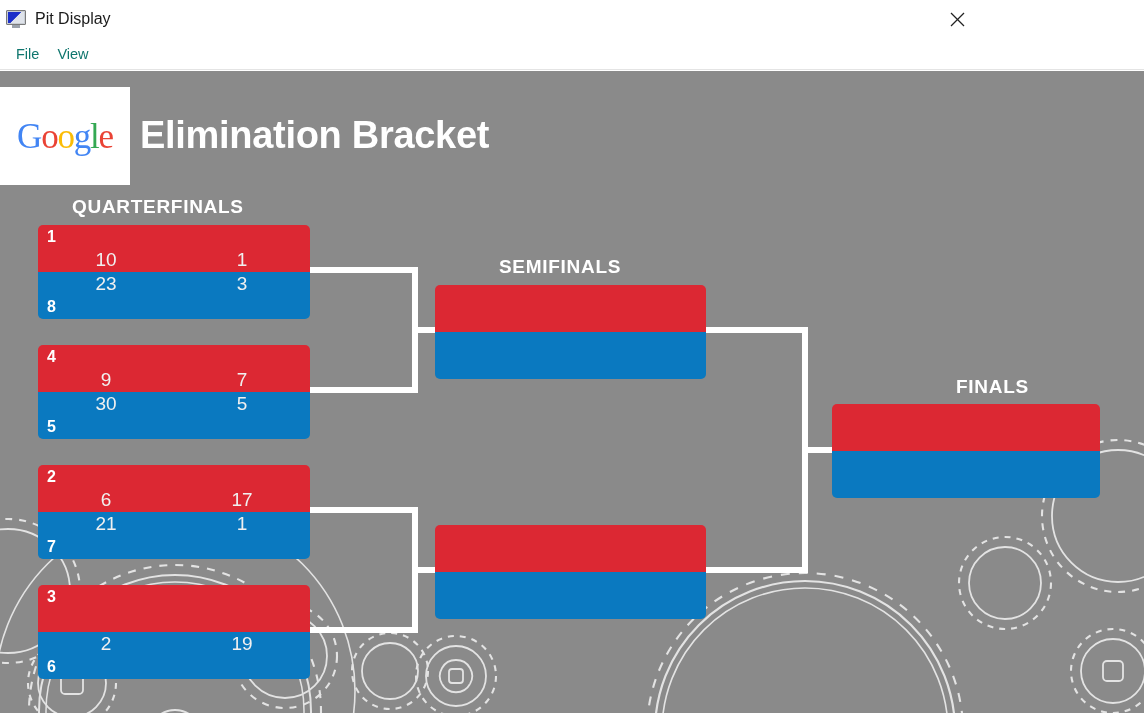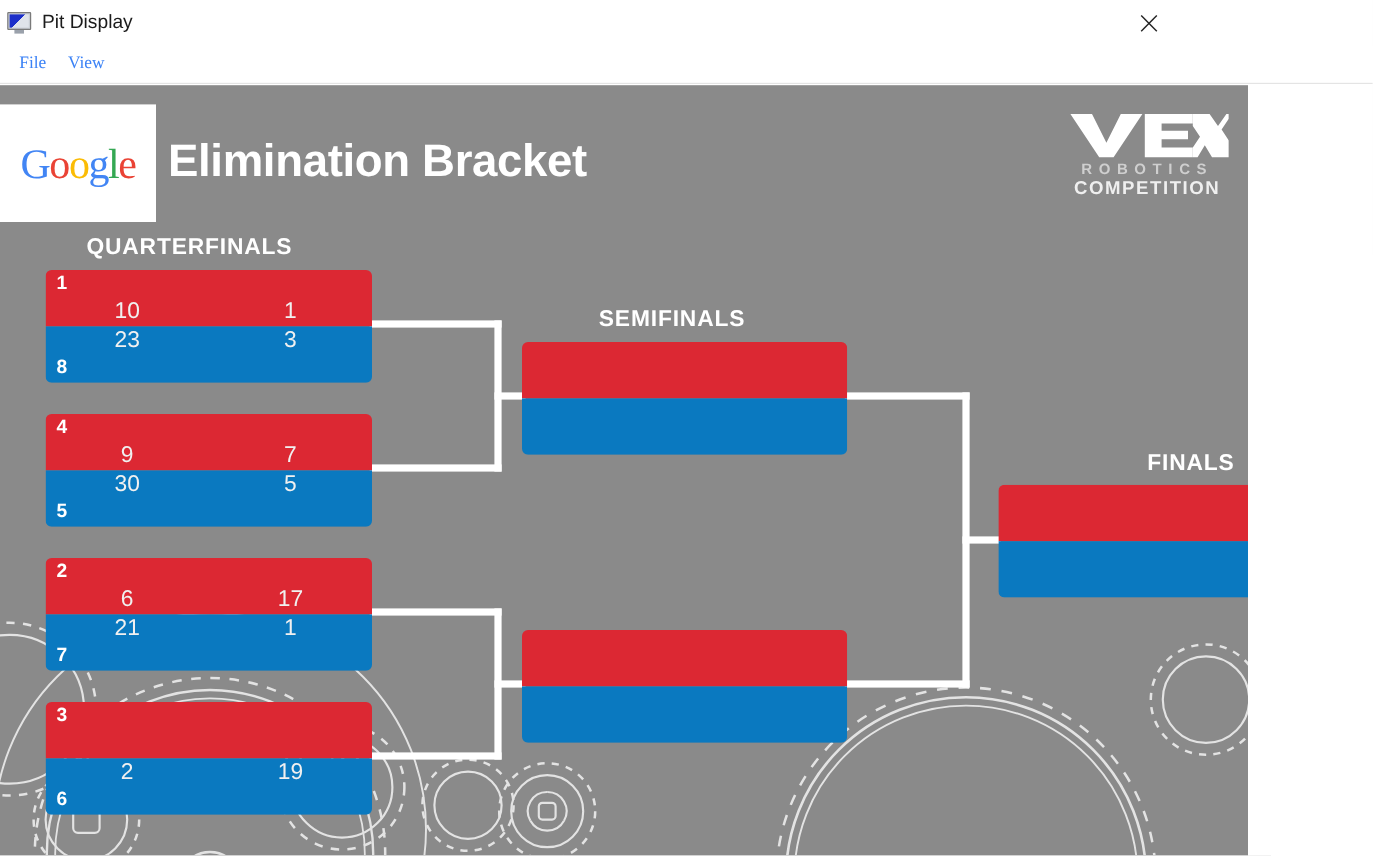--- a/index.html
+++ b/index.html
@@ -73,31 +73,31 @@
     left: 0; top: 38px;
     width: 1144px; height: 32px;
     background: #ffffff;
     display: flex;
     align-items: center;
     padding-left: 7px;
     border-bottom: 1px solid #e4e4e4;
   }
   .menu-item {
     font-size: 14.5px;
-    color: #3b82f6;
+    color: #0f766e;
     padding: 3px 9px;
     cursor: pointer;
-    font-family: Liberation Serif, serif;
+    font-family: Liberation Sans, sans-serif;
   }
 
   
   .stage {
     position: absolute;
     left: 0; top: 71px;
-    width: 1040px; height: 642px;
+    width: 1144px; height: 642px;
     background: #8a8a8a;
     overflow: hidden;
   }
   .gears {
     position: absolute;
     left: 0; top: 0;
     width: 1144px; height: 642px;
     pointer-events: none;
   }
 
@@ -352,30 +352,20 @@
         <circle r="180" fill="none" stroke="#e3e3e3" stroke-width="1.6"></circle>
       </g>
     </svg>
 
     <div class="google-card">
       <div class="google-word"><span class="g1">G</span><span class="g2">o</span><span class="g3">o</span><span class="g4">g</span><span class="g5">l</span><span class="g6">e</span></div>
     </div>
 
     <div class="page-title">Elimination Bracket</div>
 
-    <div class="vex-logo">
-      <svg class="vex-mark" width="136" height="44" viewBox="0 0 136 44">
-        <path d="M4,6 L22,6 L34,30 L46,6 L64,6 L40,42 L28,42 Z" fill="#ffffff"></path>
-        <path d="M66,6 L106,6 L106,14 L80,14 L80,20 L102,20 L102,27 L80,27 L80,34 L106,34 L106,42 L66,42 Z" fill="#ffffff"></path>
-        <path d="M106,6 L120,6 L127,16 L134,6 L136,6 L136,10 L130,19 L136,28 L136,42 L122,42 L116,32 L110,42 L106,42 L106,34 L112,25 L106,16 Z" fill="#ffffff"></path>
-        <circle cx="131" cy="39" r="2" fill="#ffffff"></circle>
-      </svg>
-      <div class="vex-robotics">ROBOTICS</div>
-      <div class="vex-competition">COMPETITION</div>
-    </div>
 
     <div class="round-label lbl-qf">QUARTERFINALS</div>
     <div class="round-label lbl-sf">SEMIFINALS</div>
     <div class="round-label lbl-fi">FINALS</div>
 
     <div class="conn" style="left:308px; top:196px; width:110px; height:6px;"></div>
     <div class="conn" style="left:308px; top:316px; width:110px; height:6px;"></div>
     <div class="conn" style="left:412px; top:196px; width:6px;  height:126px;"></div>
     <div class="conn" style="left:412px; top:256px; width:26px; height:6px;"></div>
 

